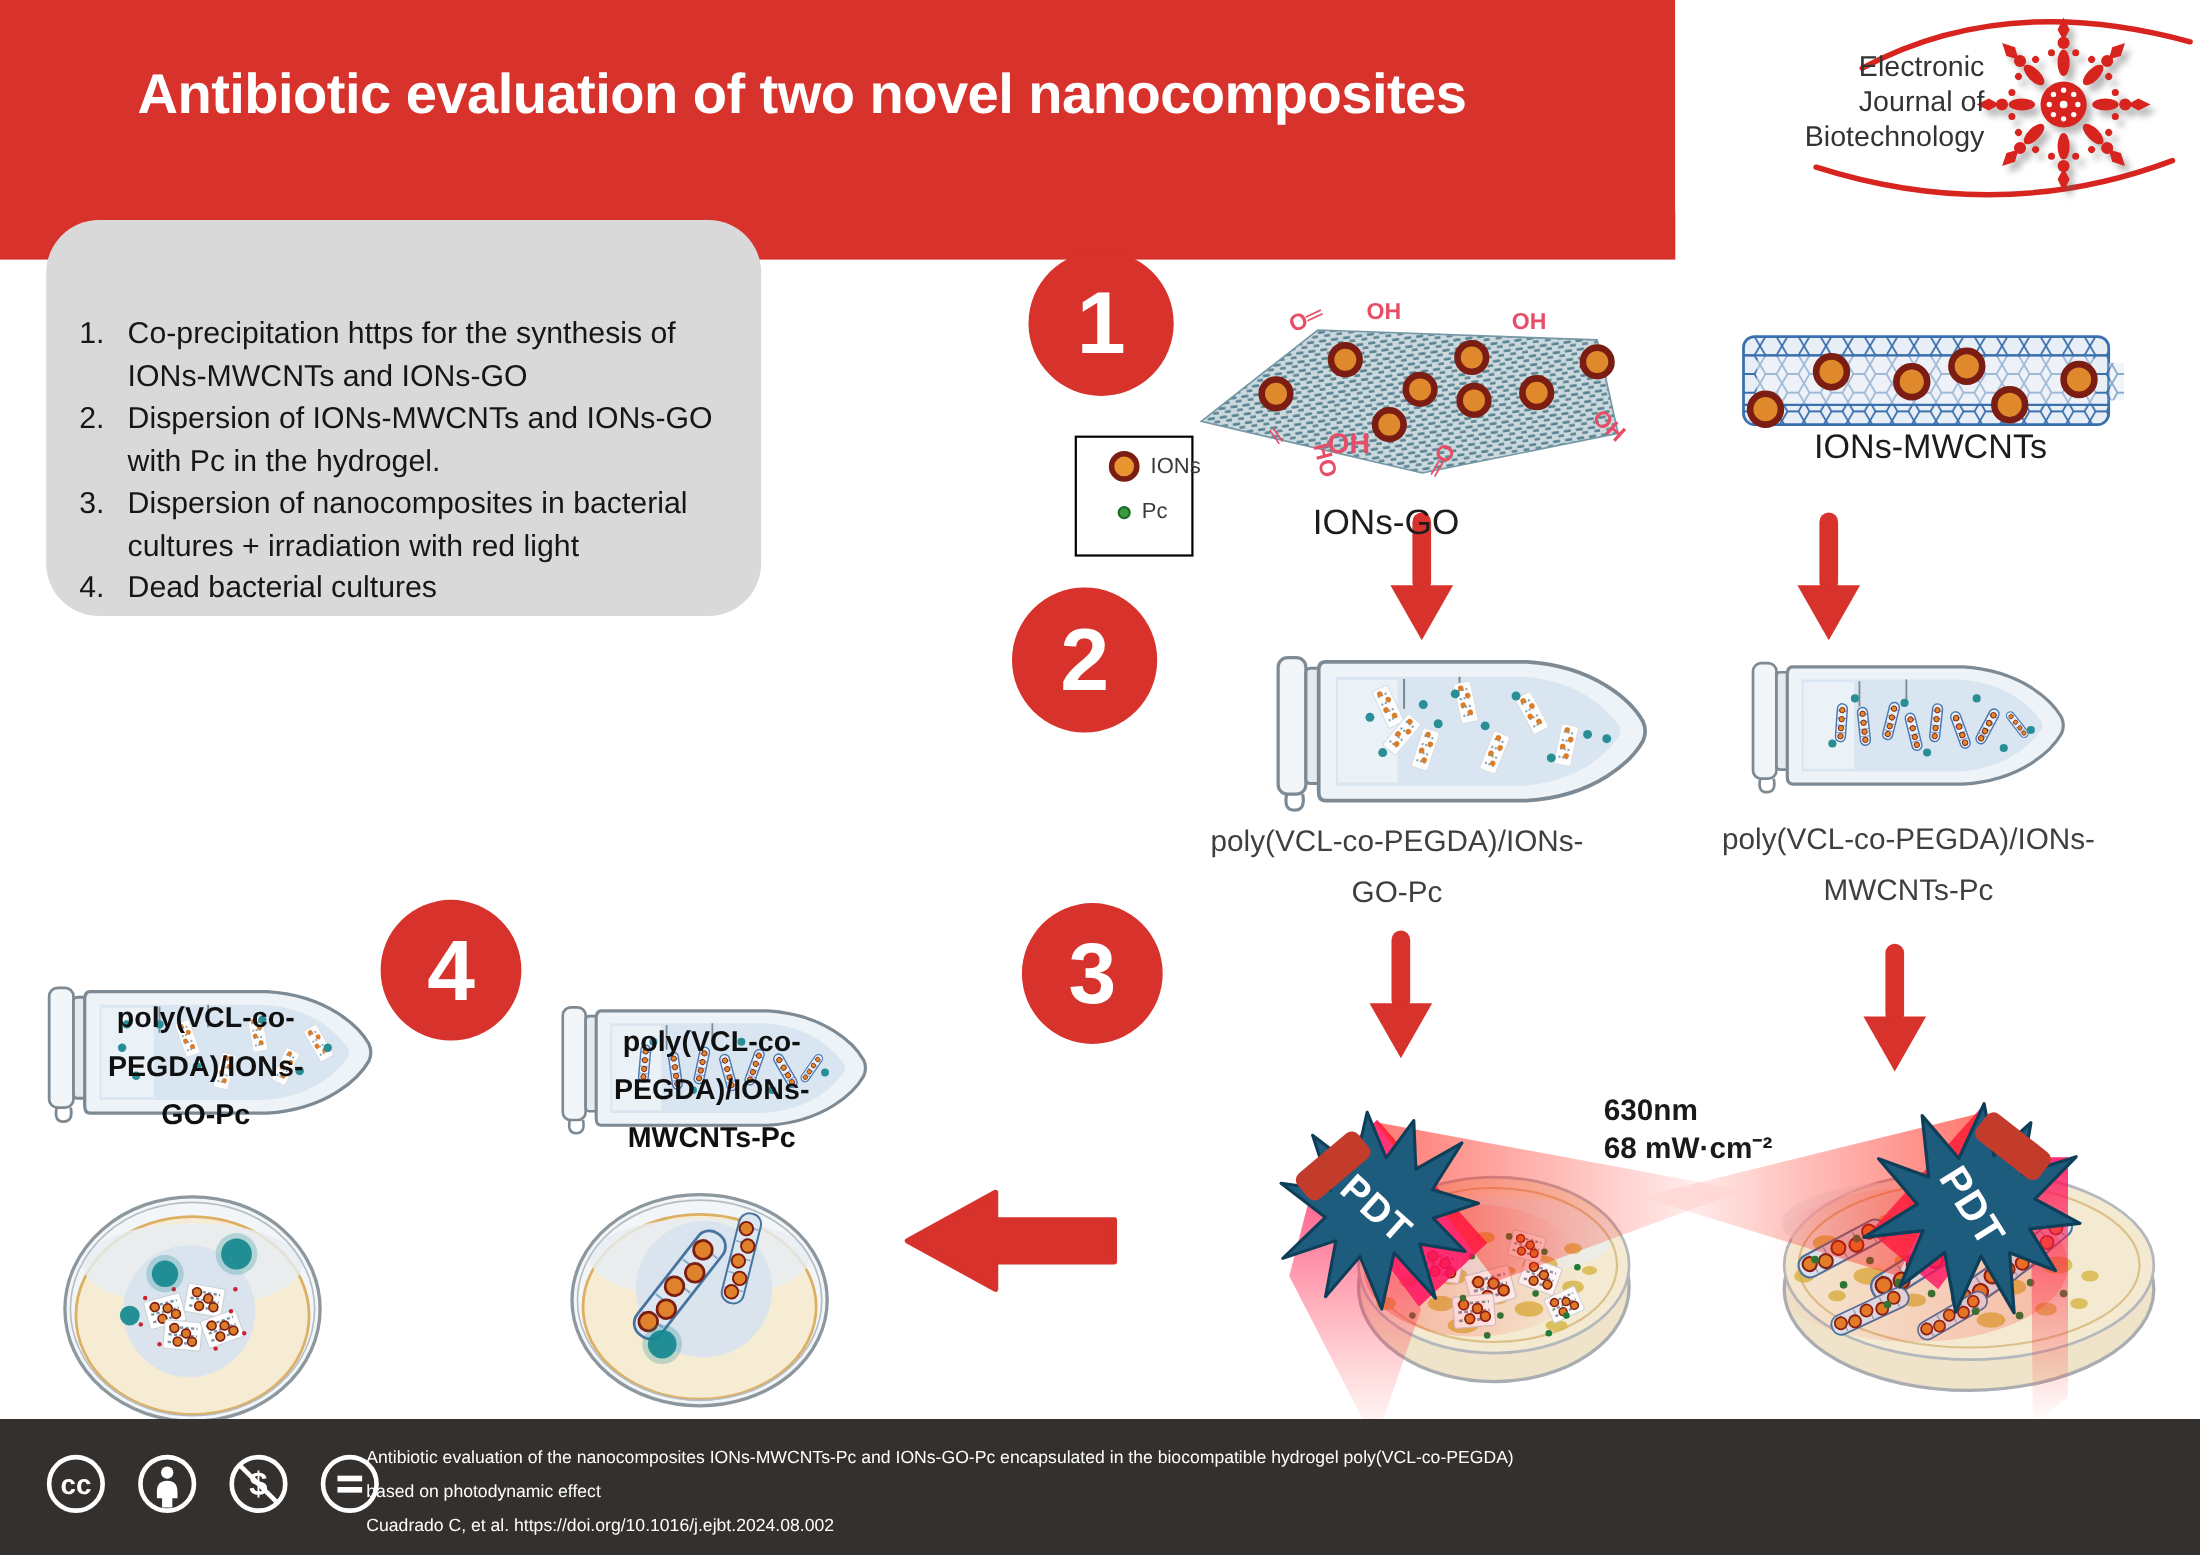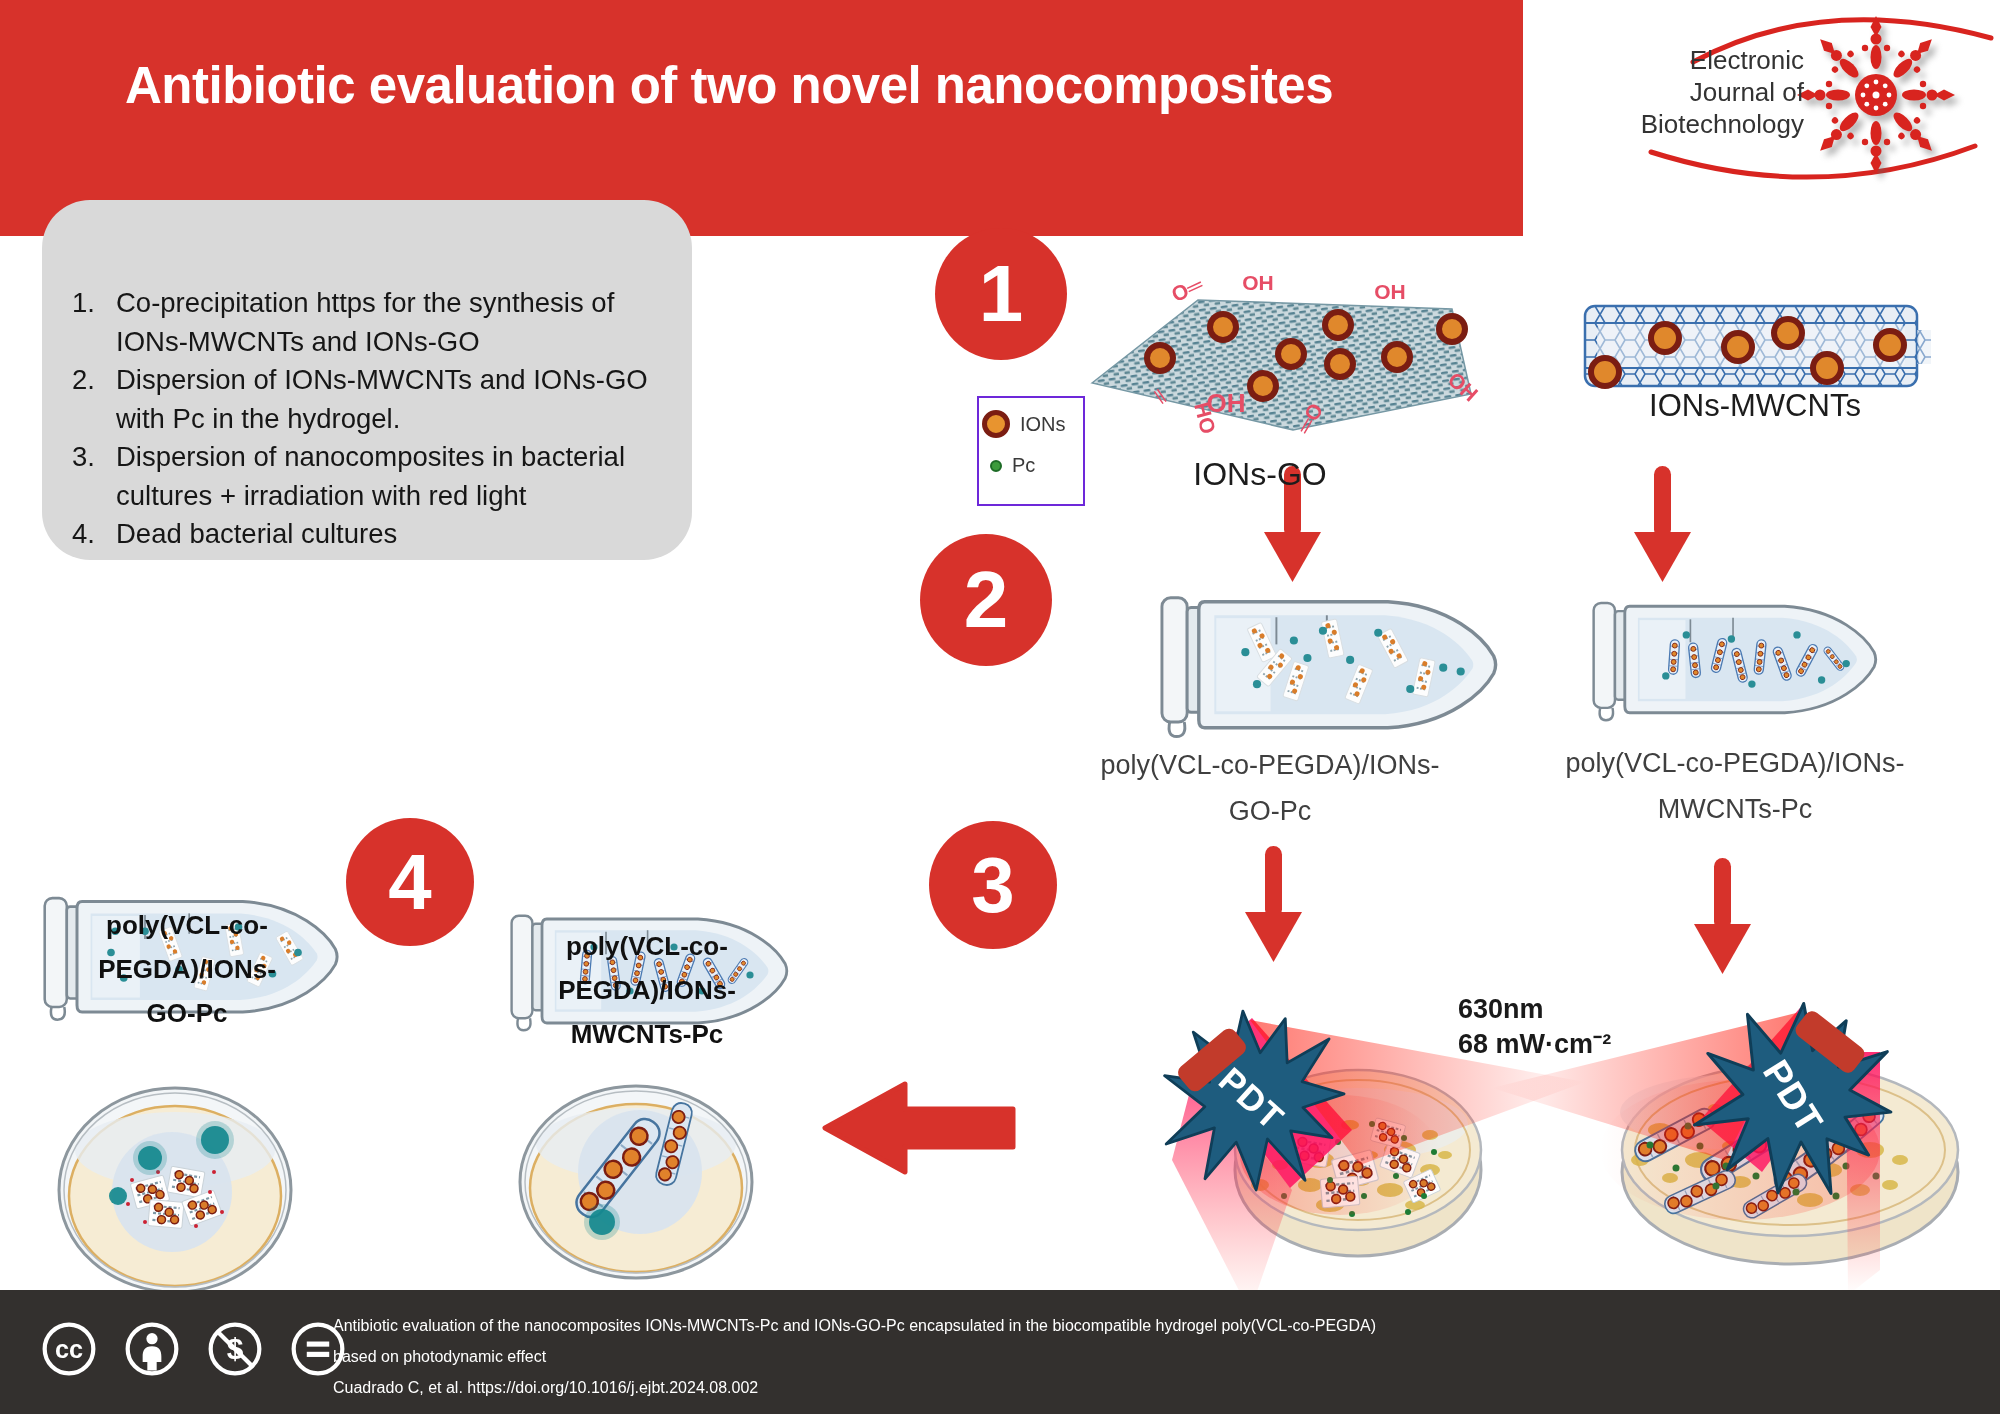--- a/index.html
+++ b/index.html
@@ -21,21 +21,21 @@
   .step-text{white-space:pre-line;}
   
   .badge{position:absolute;background:#d7322b;border-radius:50%;color:#fff;display:flex;
          align-items:center;justify-content:center;font-weight:700;}
   .badge-1{left:935px;top:228px;width:132px;height:132px;font-size:80px;}
   .badge-2{left:920px;top:534px;width:132px;height:132px;font-size:80px;}
   .badge-3{left:929px;top:821px;width:128px;height:128px;font-size:78px;}
   .badge-4{left:346px;top:818px;width:128px;height:128px;font-size:78px;}
   
   .legend{position:absolute;left:977px;top:396px;width:108px;height:110px;background:#fff;
-          border:2px solid #6d28d9;box-sizing:border-box;padding:12px 0 0 3px;}
+          border:2px solid #000000;box-sizing:border-box;padding:12px 0 0 29px;}
   .legend-row{display:flex;align-items:center;gap:10px;margin-bottom:16px;}
   .dot-ions{width:28px;height:28px;border-radius:50%;background:#e8942f;border:5px solid #7b1d12;box-sizing:border-box;flex:none;}
   .dot-pc{width:12px;height:12px;border-radius:50%;background:#3c9b3c;border:2px solid #1d6b26;box-sizing:border-box;flex:none;margin-left:8px;}
   .legend-label{font-size:20px;color:#3a3a3a;}
   
   .lbl{position:absolute;color:#1c1c1c;text-align:center;}
   .lbl-go{left:1130px;top:416px;width:260px;font-size:32px;margin-top:40px;}
   .lbl-mwcnt{left:1595px;top:388px;width:320px;font-size:31px;}
   .tube-caption{position:absolute;text-align:center;color:#3f3f3f;font-size:27px;line-height:46px;}
   .cap-go{left:1090px;top:742px;width:360px;}

